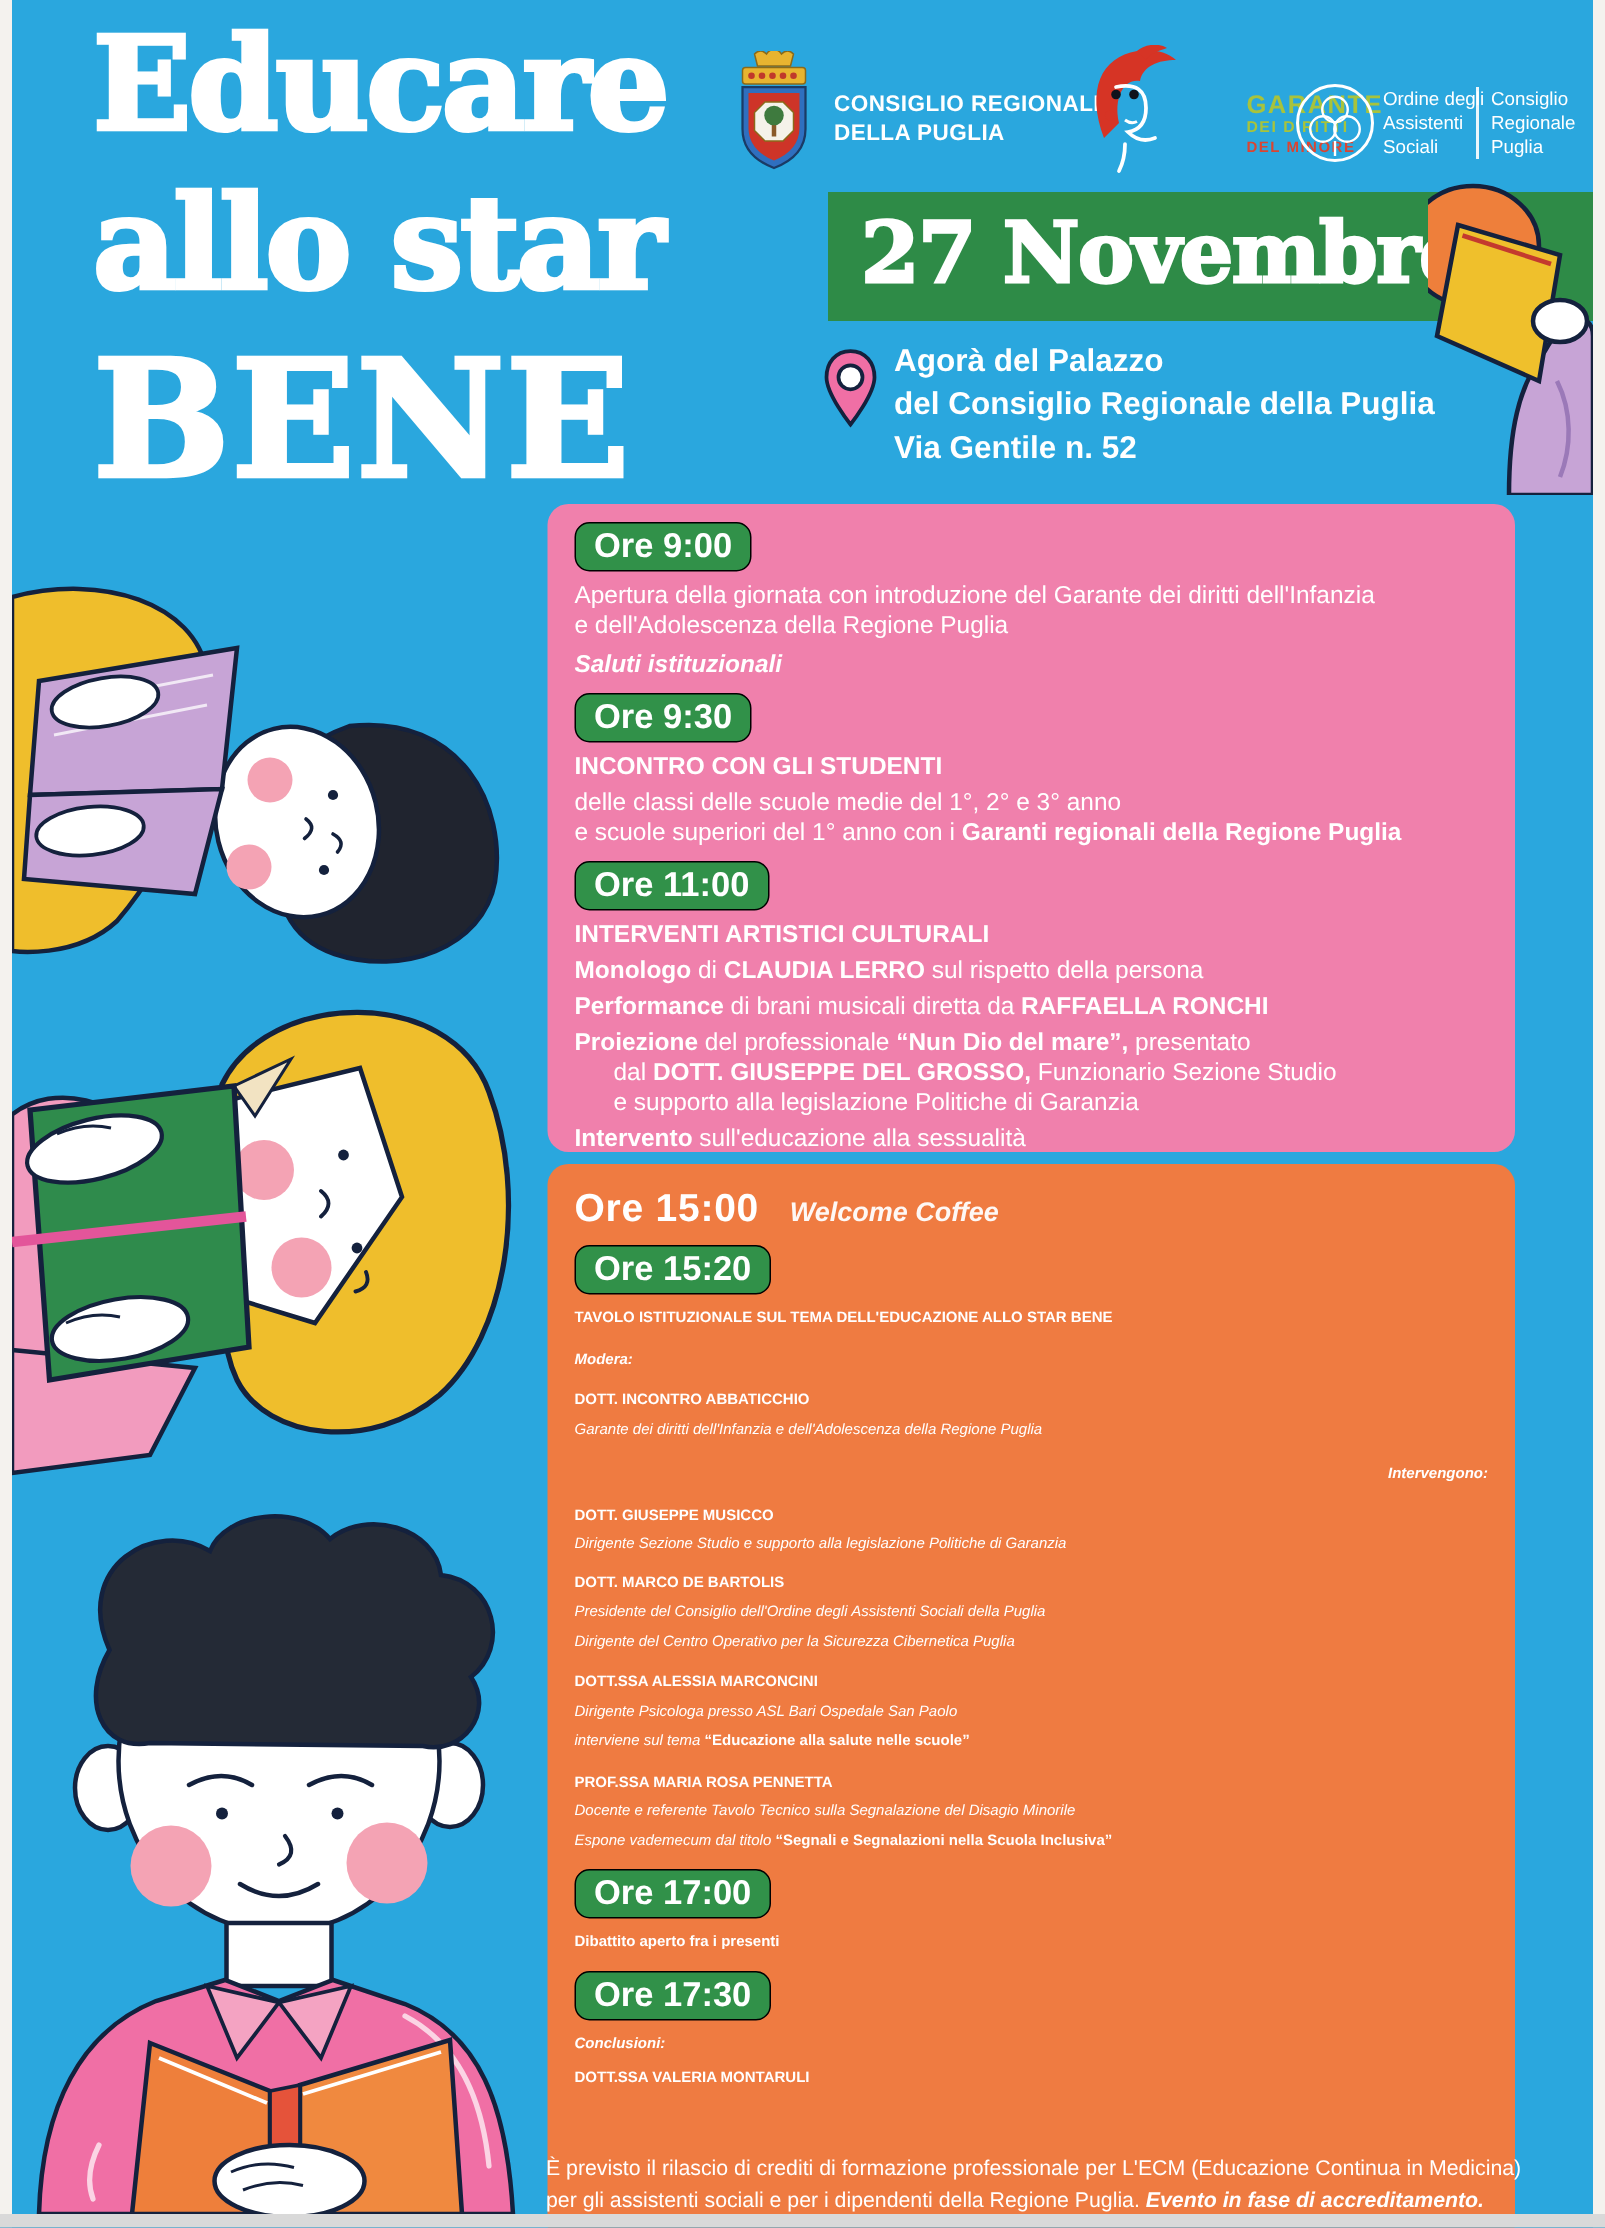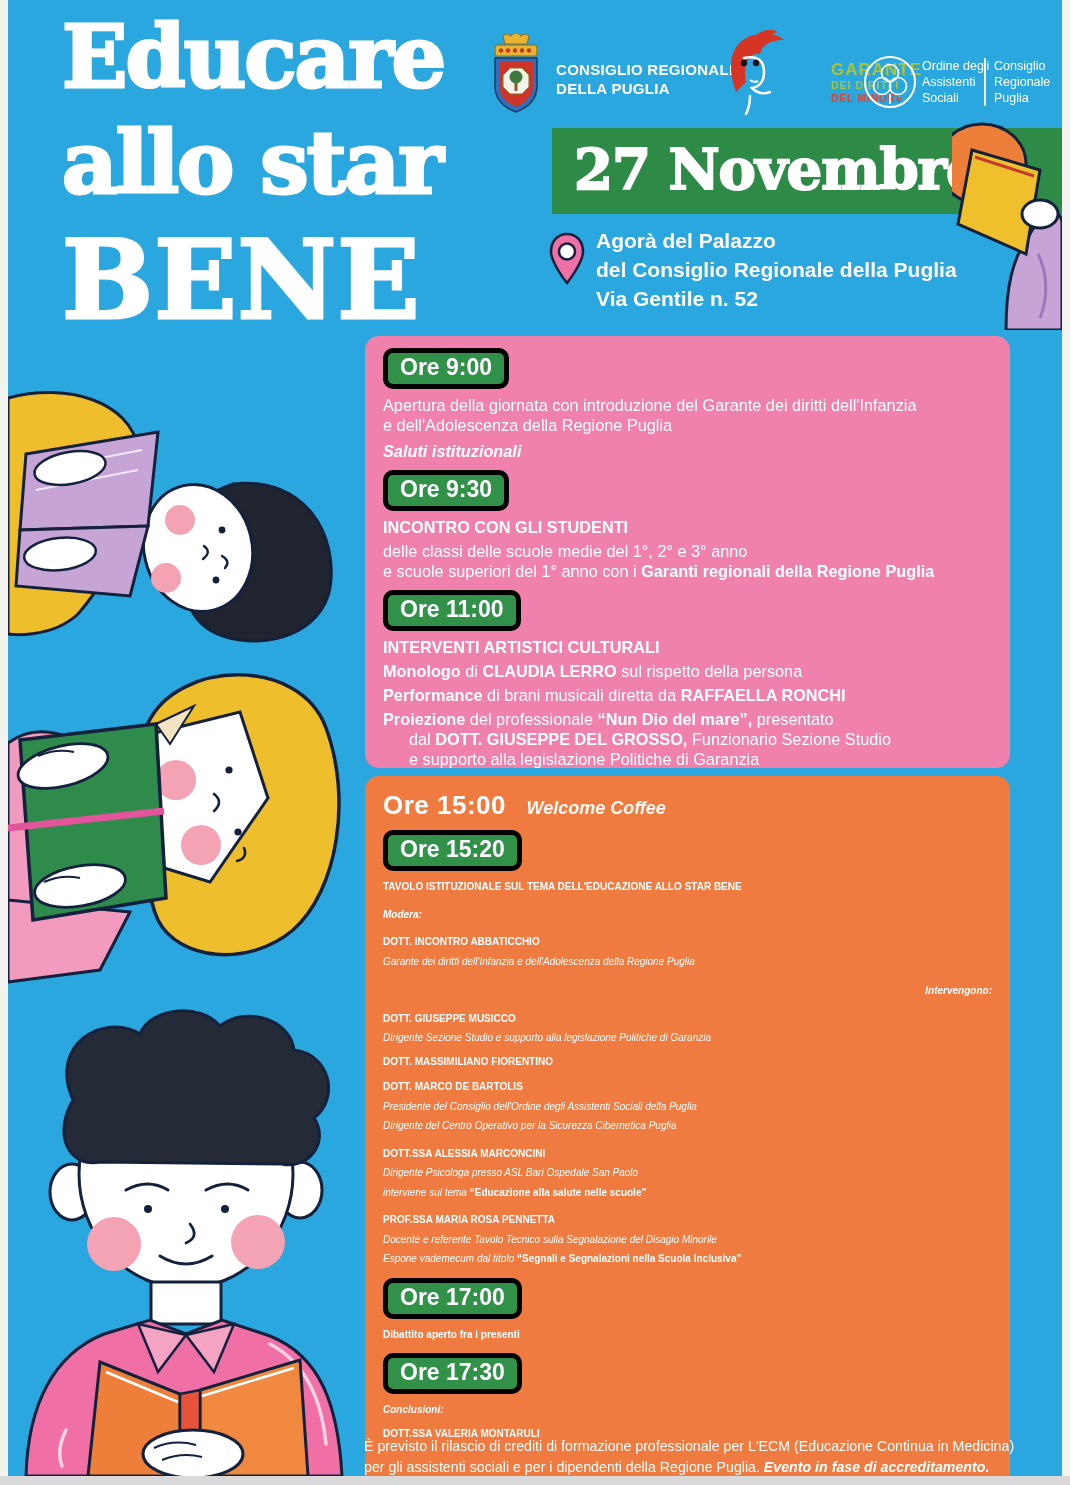--- a/index.html
+++ b/index.html
@@ -32,21 +32,21 @@
     -webkit-text-stroke:2px #fff;letter-spacing:-1px;}
   
   .location{position:absolute;left:596px;top:226px;color:#fff;font-weight:bold;
     font-size:21px;line-height:29px;}
   .pin{position:absolute;left:548px;top:232px;}
   
   .panel{position:absolute;left:365px;width:645px;border-radius:14px;
     padding:10px 18px;box-sizing:border-box;overflow:hidden;z-index:3;}
   .panel-pink{top:336px;height:432px;background:#F080AC;}
   .panel-orange{top:776px;height:720px;background:#EF7B41;}
-  .badge{display:inline-block;background:#319149;border:5px solid #000000;
+  .badge{display:inline-block;background:#319149;border:1px solid #000000;
     border-radius:10px;color:#fff;font-weight:bold;font-size:23px;
     padding:1px 12px 3px;line-height:27px;}
   .b-row{margin:9px 0 6px;}
   .b-row.first{margin-top:2px;}
   .ln{color:#fff;font-size:16.3px;line-height:20px;white-space:nowrap;}
   .panel-orange .ln{line-height:19.5px;font-size:10px;}
   .ind{padding-left:26px;}
   .sb{font-weight:bold;}
   .si{font-style:italic;}
   .mt4{margin-top:4px;} .mt6{margin-top:6px;} .mt8{margin-top:8px;} .mt10{margin-top:10px;text-align:right;}
@@ -172,21 +172,20 @@
       <span class="welcome">Welcome Coffee</span>
     </div>
     <div class="b-row"><span class="badge">Ore 15:20</span></div>
     <div class="ln"><span class="sb">TAVOLO ISTITUZIONALE SUL TEMA DELL'EDUCAZIONE ALLO STAR BENE</span></div>
     <div class="ln mt8"><span class="sb si">Modera:</span></div>
     <div class="ln mt8"><span class="sb">DOTT. INCONTRO ABBATICCHIO</span></div>
     <div class="ln"><span class="si">Garante dei diritti dell'Infanzia e dell'Adolescenza della Regione Puglia</span></div>
     <div class="ln mt10"><span class="sb si">Intervengono:</span></div>
     <div class="ln mt8"><span class="sb">DOTT. GIUSEPPE MUSICCO</span></div>
     <div class="ln"><span class="si">Dirigente Sezione Studio e supporto alla legislazione Politiche di Garanzia</span></div>
-    <div class="ln mt4"><span class="sb">DOTT. MASSIMILIANO FIORENTINO</span></div>
     <div class="ln mt6"><span class="sb">DOTT. MARCO DE BARTOLIS</span></div>
     <div class="ln"><span class="si">Presidente del Consiglio dell'Ordine degli Assistenti Sociali della Puglia</span></div>
     <div class="ln"><span class="si">Dirigente del Centro Operativo per la Sicurezza Cibernetica Puglia</span></div>
     <div class="ln mt8"><span class="sb">DOTT.SSA ALESSIA MARCONCINI</span></div>
     <div class="ln"><span class="si">Dirigente Psicologa presso ASL Bari Ospedale San Paolo</span></div>
     <div class="ln"><span class="si">interviene sul tema </span><span class="sb">“Educazione alla salute nelle scuole”</span></div>
     <div class="ln mt8"><span class="sb">PROF.SSA MARIA ROSA PENNETTA</span></div>
     <div class="ln"><span class="si">Docente e referente Tavolo Tecnico sulla Segnalazione del Disagio Minorile</span></div>
     <div class="ln"><span class="si">Espone vademecum dal titolo </span><span class="sb">“Segnali e Segnalazioni nella Scuola Inclusiva”</span></div>
 

